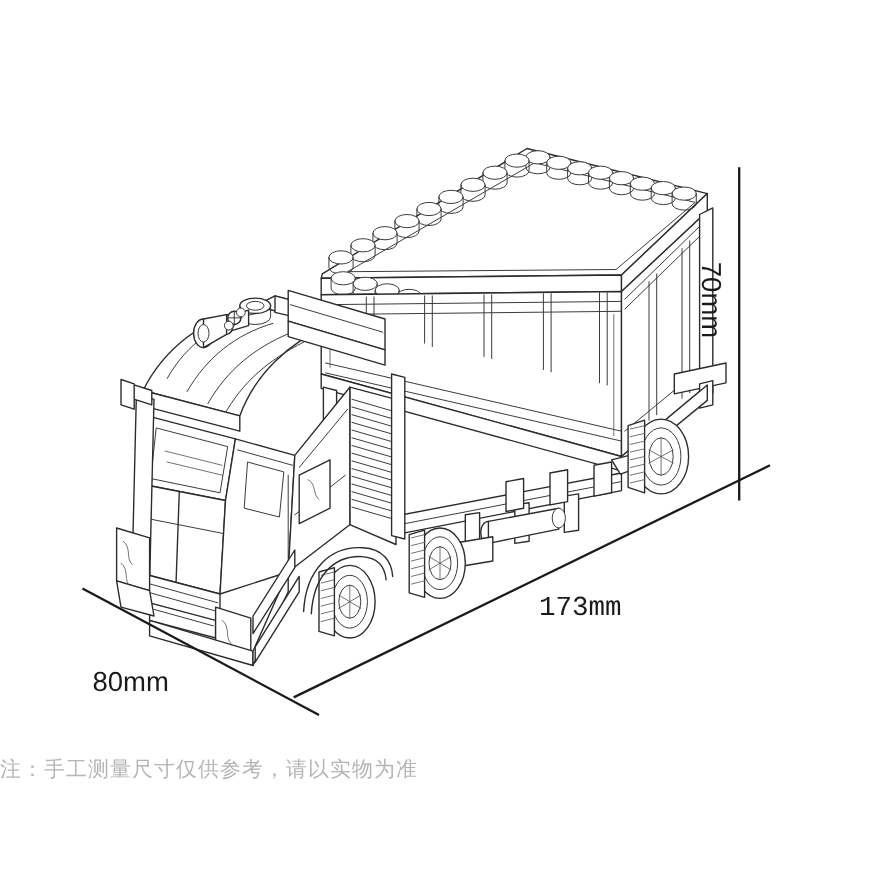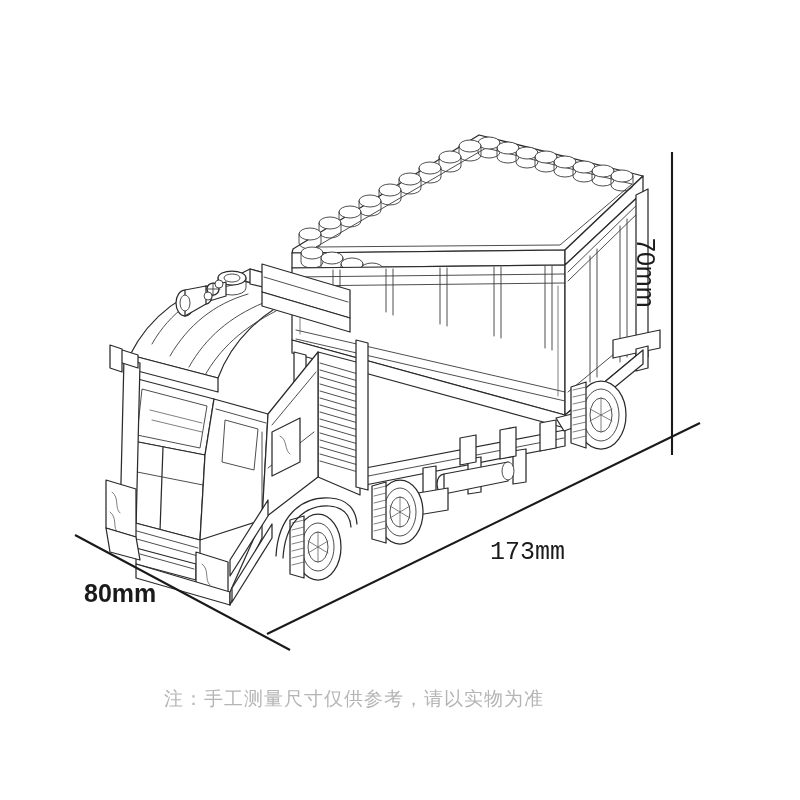--- a/index.html
+++ b/index.html
@@ -34,35 +34,33 @@
     white-space: nowrap;
     line-height: 1;
   }
   #dim-length-label {
     left: 490px;
     top: 540px;
     font-family: Liberation Mono, monospace;
   }
   #dim-width-label {
     left: 84px;
-    top: 581px;
-    font-weight: bold;
+    top: 608px;
   }
   #dim-height-label {
     left: 658px;
     top: 238px;
     transform: rotate(90deg);
     transform-origin: left top;
   }
   #note-text {
     position: absolute;
     left: 0;
     top: 686px;
     width: 708px;
-    text-align: center;
     color: #b5b5b5;
     font-size: 19px;
     font-family: "Liberation Sans", "DejaVu Sans", sans-serif;
     letter-spacing: 1px;
     white-space: nowrap;
   }
 </style>
 </head>
 <body>
 

